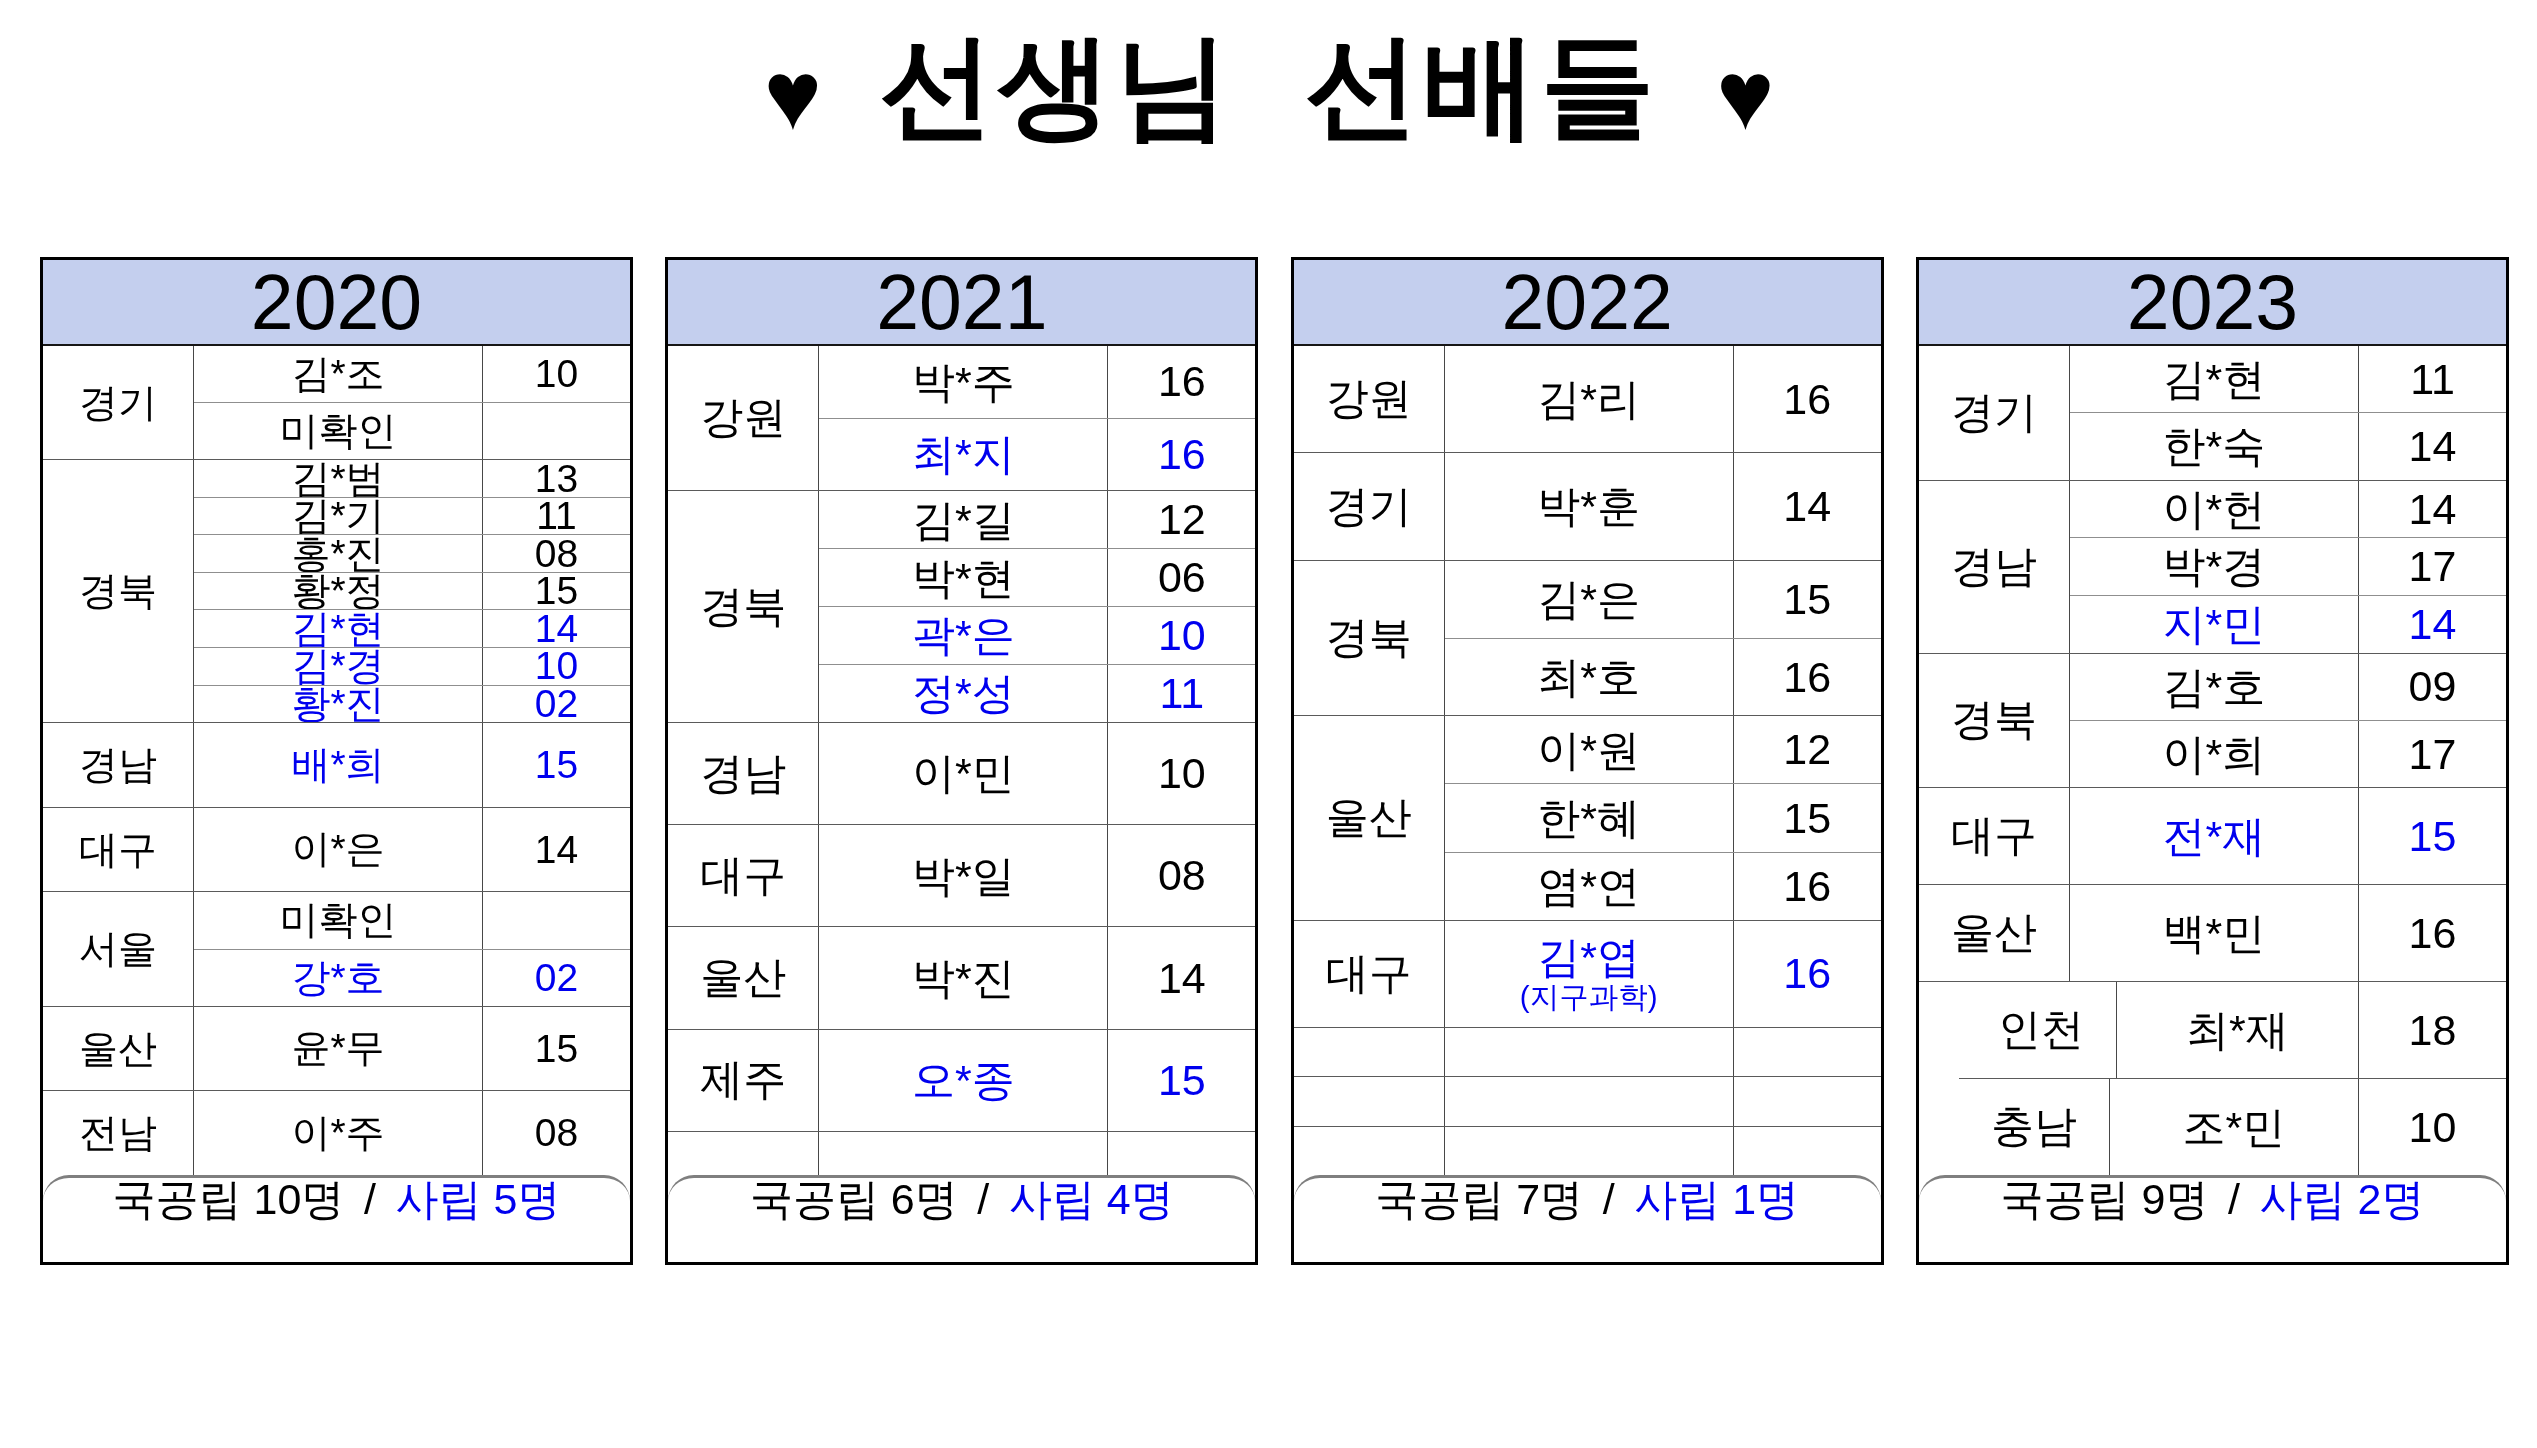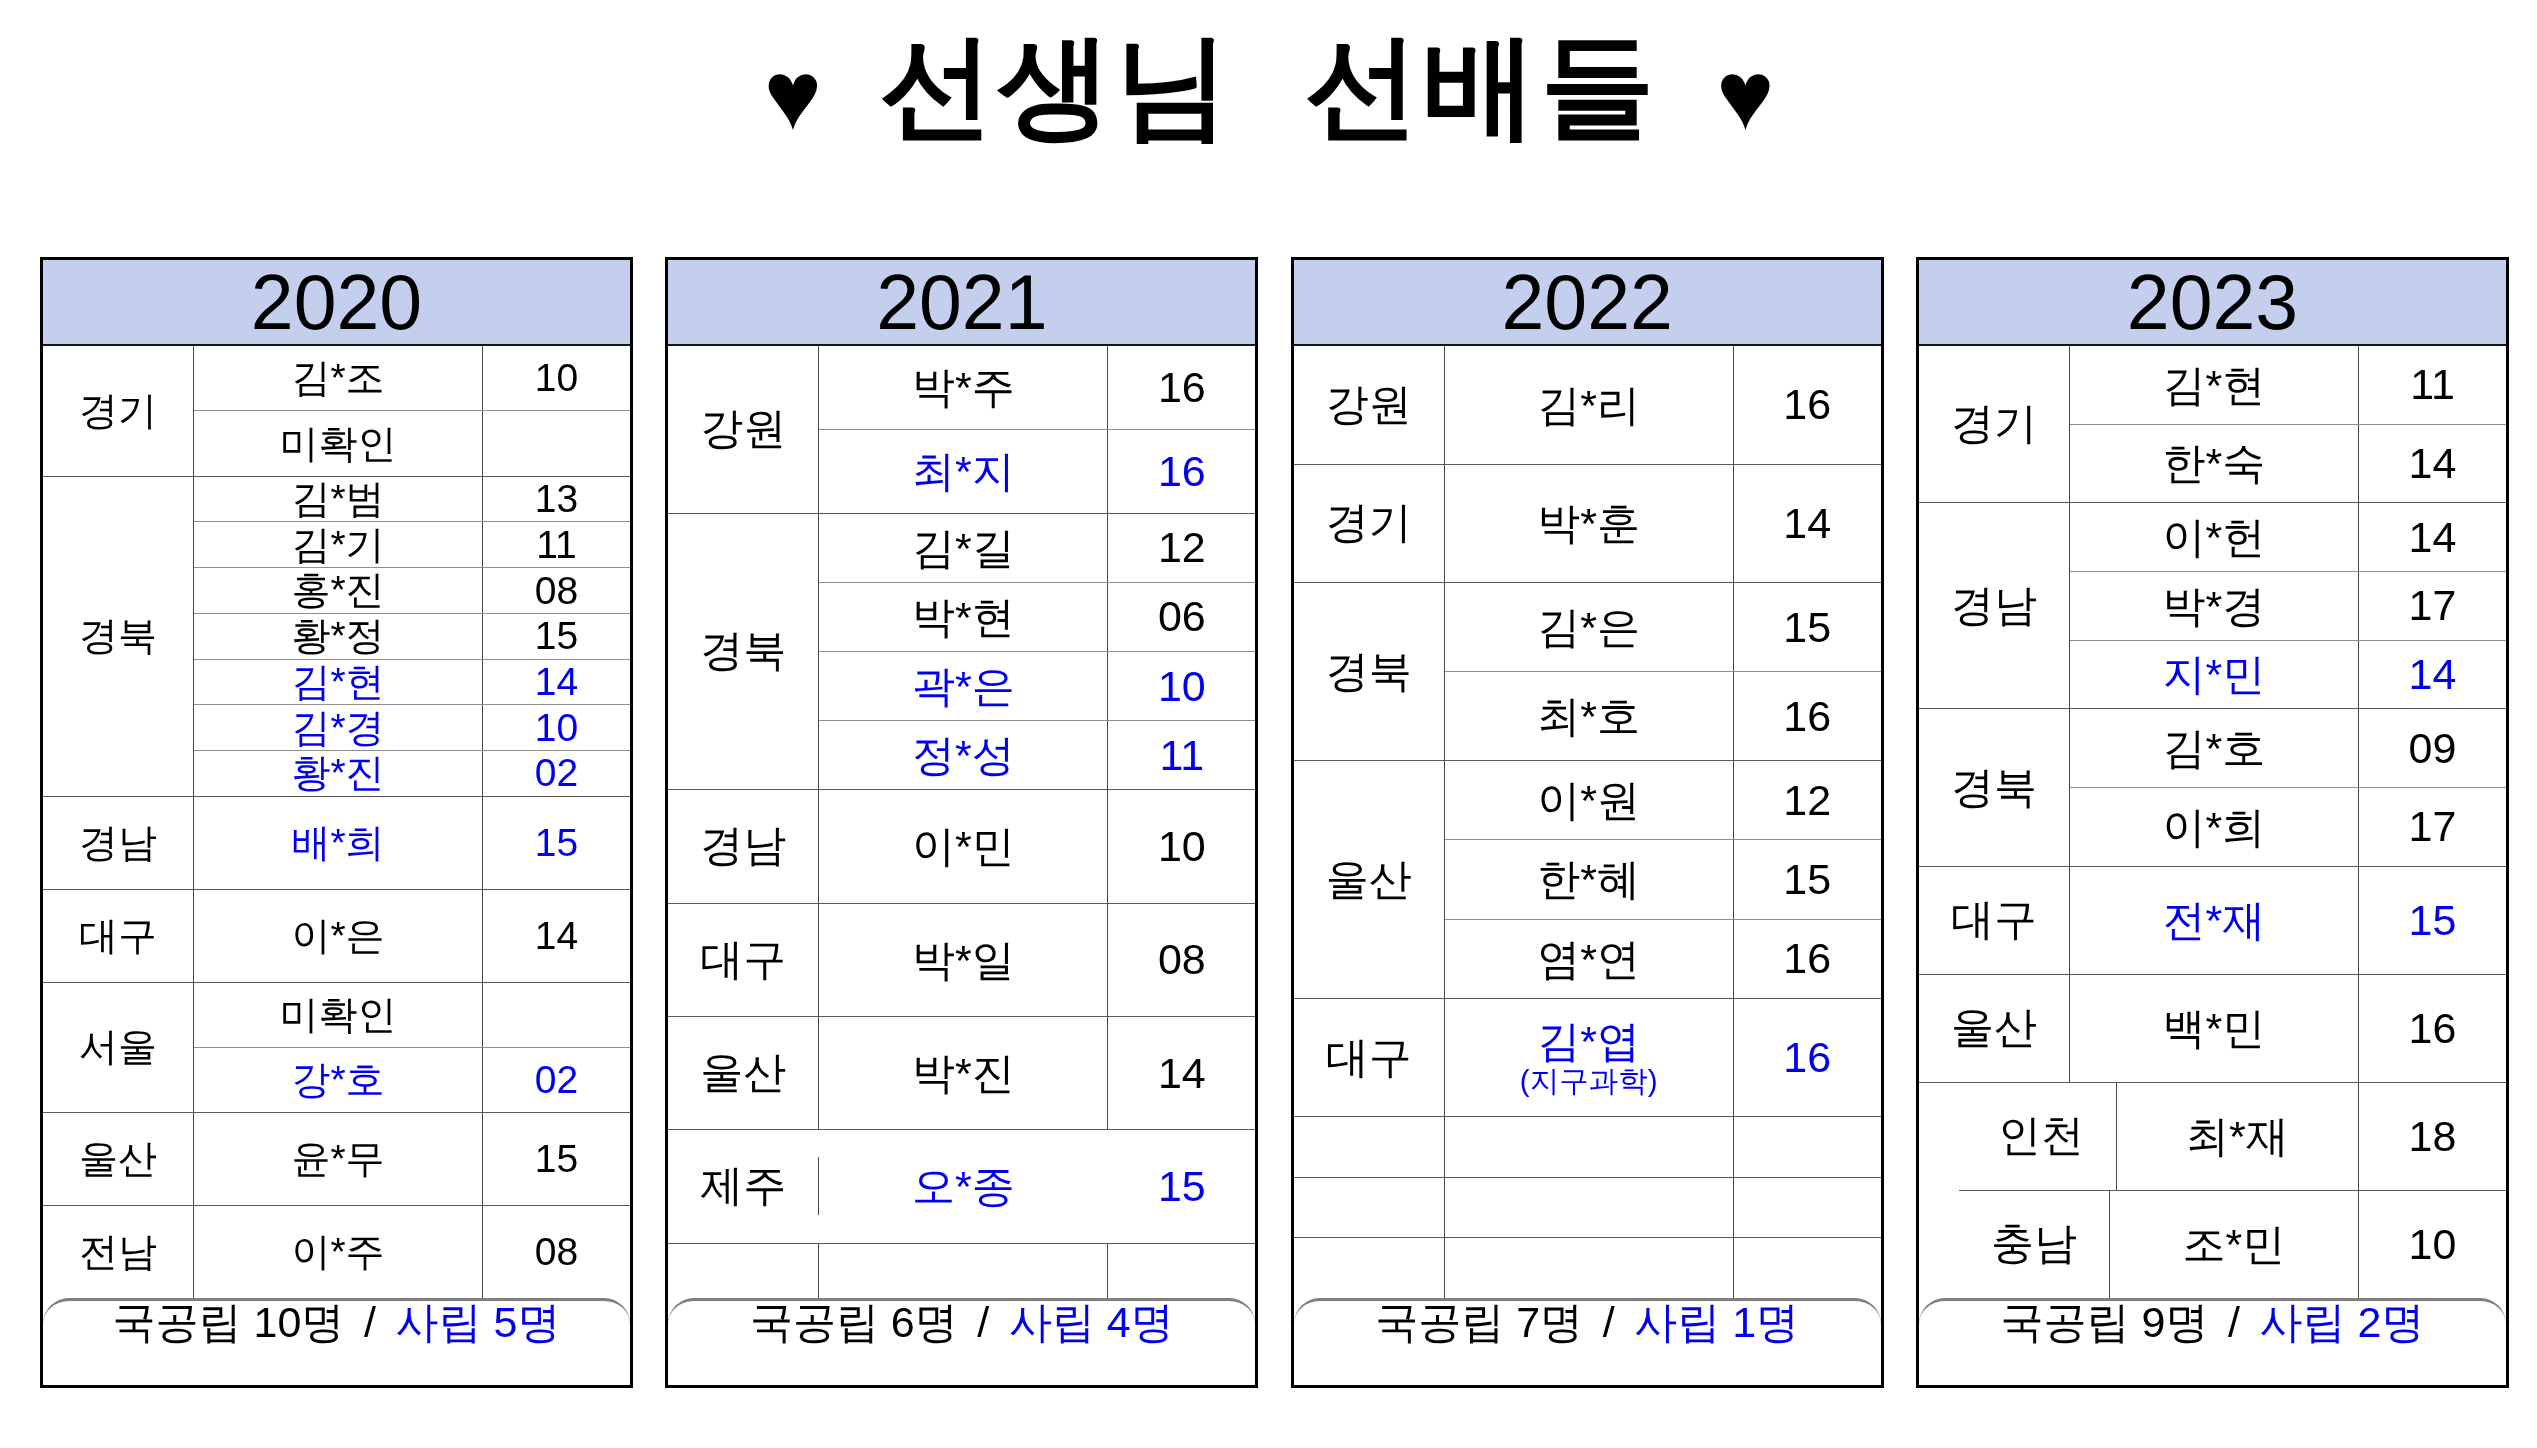--- a/index.html
+++ b/index.html
@@ -13,21 +13,21 @@
     display:flex;align-items:center;justify-content:center;gap:58px;
   }
   .title-heart{font-size:98px;line-height:1;}
   .title-text{font-size:114px;font-weight:bold;letter-spacing:3.7px;line-height:1;font-family:Liberation Mono, monospace;}
   
   .tables{
     position:absolute;top:257px;left:40px;width:2469px;height:1131px;
     display:flex;justify-content:space-between;
   }
   .ytable{
-    width:593px;height:1131px;box-sizing:border-box;border:3.1px solid #000;
+    width:593px;height:1008px;box-sizing:border-box;border:3.1px solid #000;
     display:flex;flex-direction:column;background:#fff;
   }
   .year-header{
     flex:0 0 84px;background:var(--header-bg,#c4cfee);
     border-bottom:2.5px solid #161616;
     display:flex;align-items:center;justify-content:center;
     font-size:77px;line-height:1;
   }
   .tbody{flex:1 1 auto;display:flex;flex-direction:column;min-height:0;}
   .grp{display:flex;min-height:0;}
@@ -283,21 +283,21 @@
             <div class="region">울산</div>
             <div class="rows">
               <div class="rowline">
                 <div class="name">
                   <span>박*진</span>
                 </div>
                 <div class="num">14</div>
               </div>
             </div>
           </div>
-          <div class="grp" style="flex-grow: 1; align-items: center;">
+          <div class="grp" style="flex-grow: 1;">
             <div class="region">제주</div>
             <div class="rows">
               <div class="rowline">
                 <div class="name blue">
                   <span>오*종</span>
                 </div>
                 <div class="num blue">15</div>
               </div>
             </div>
           </div>

